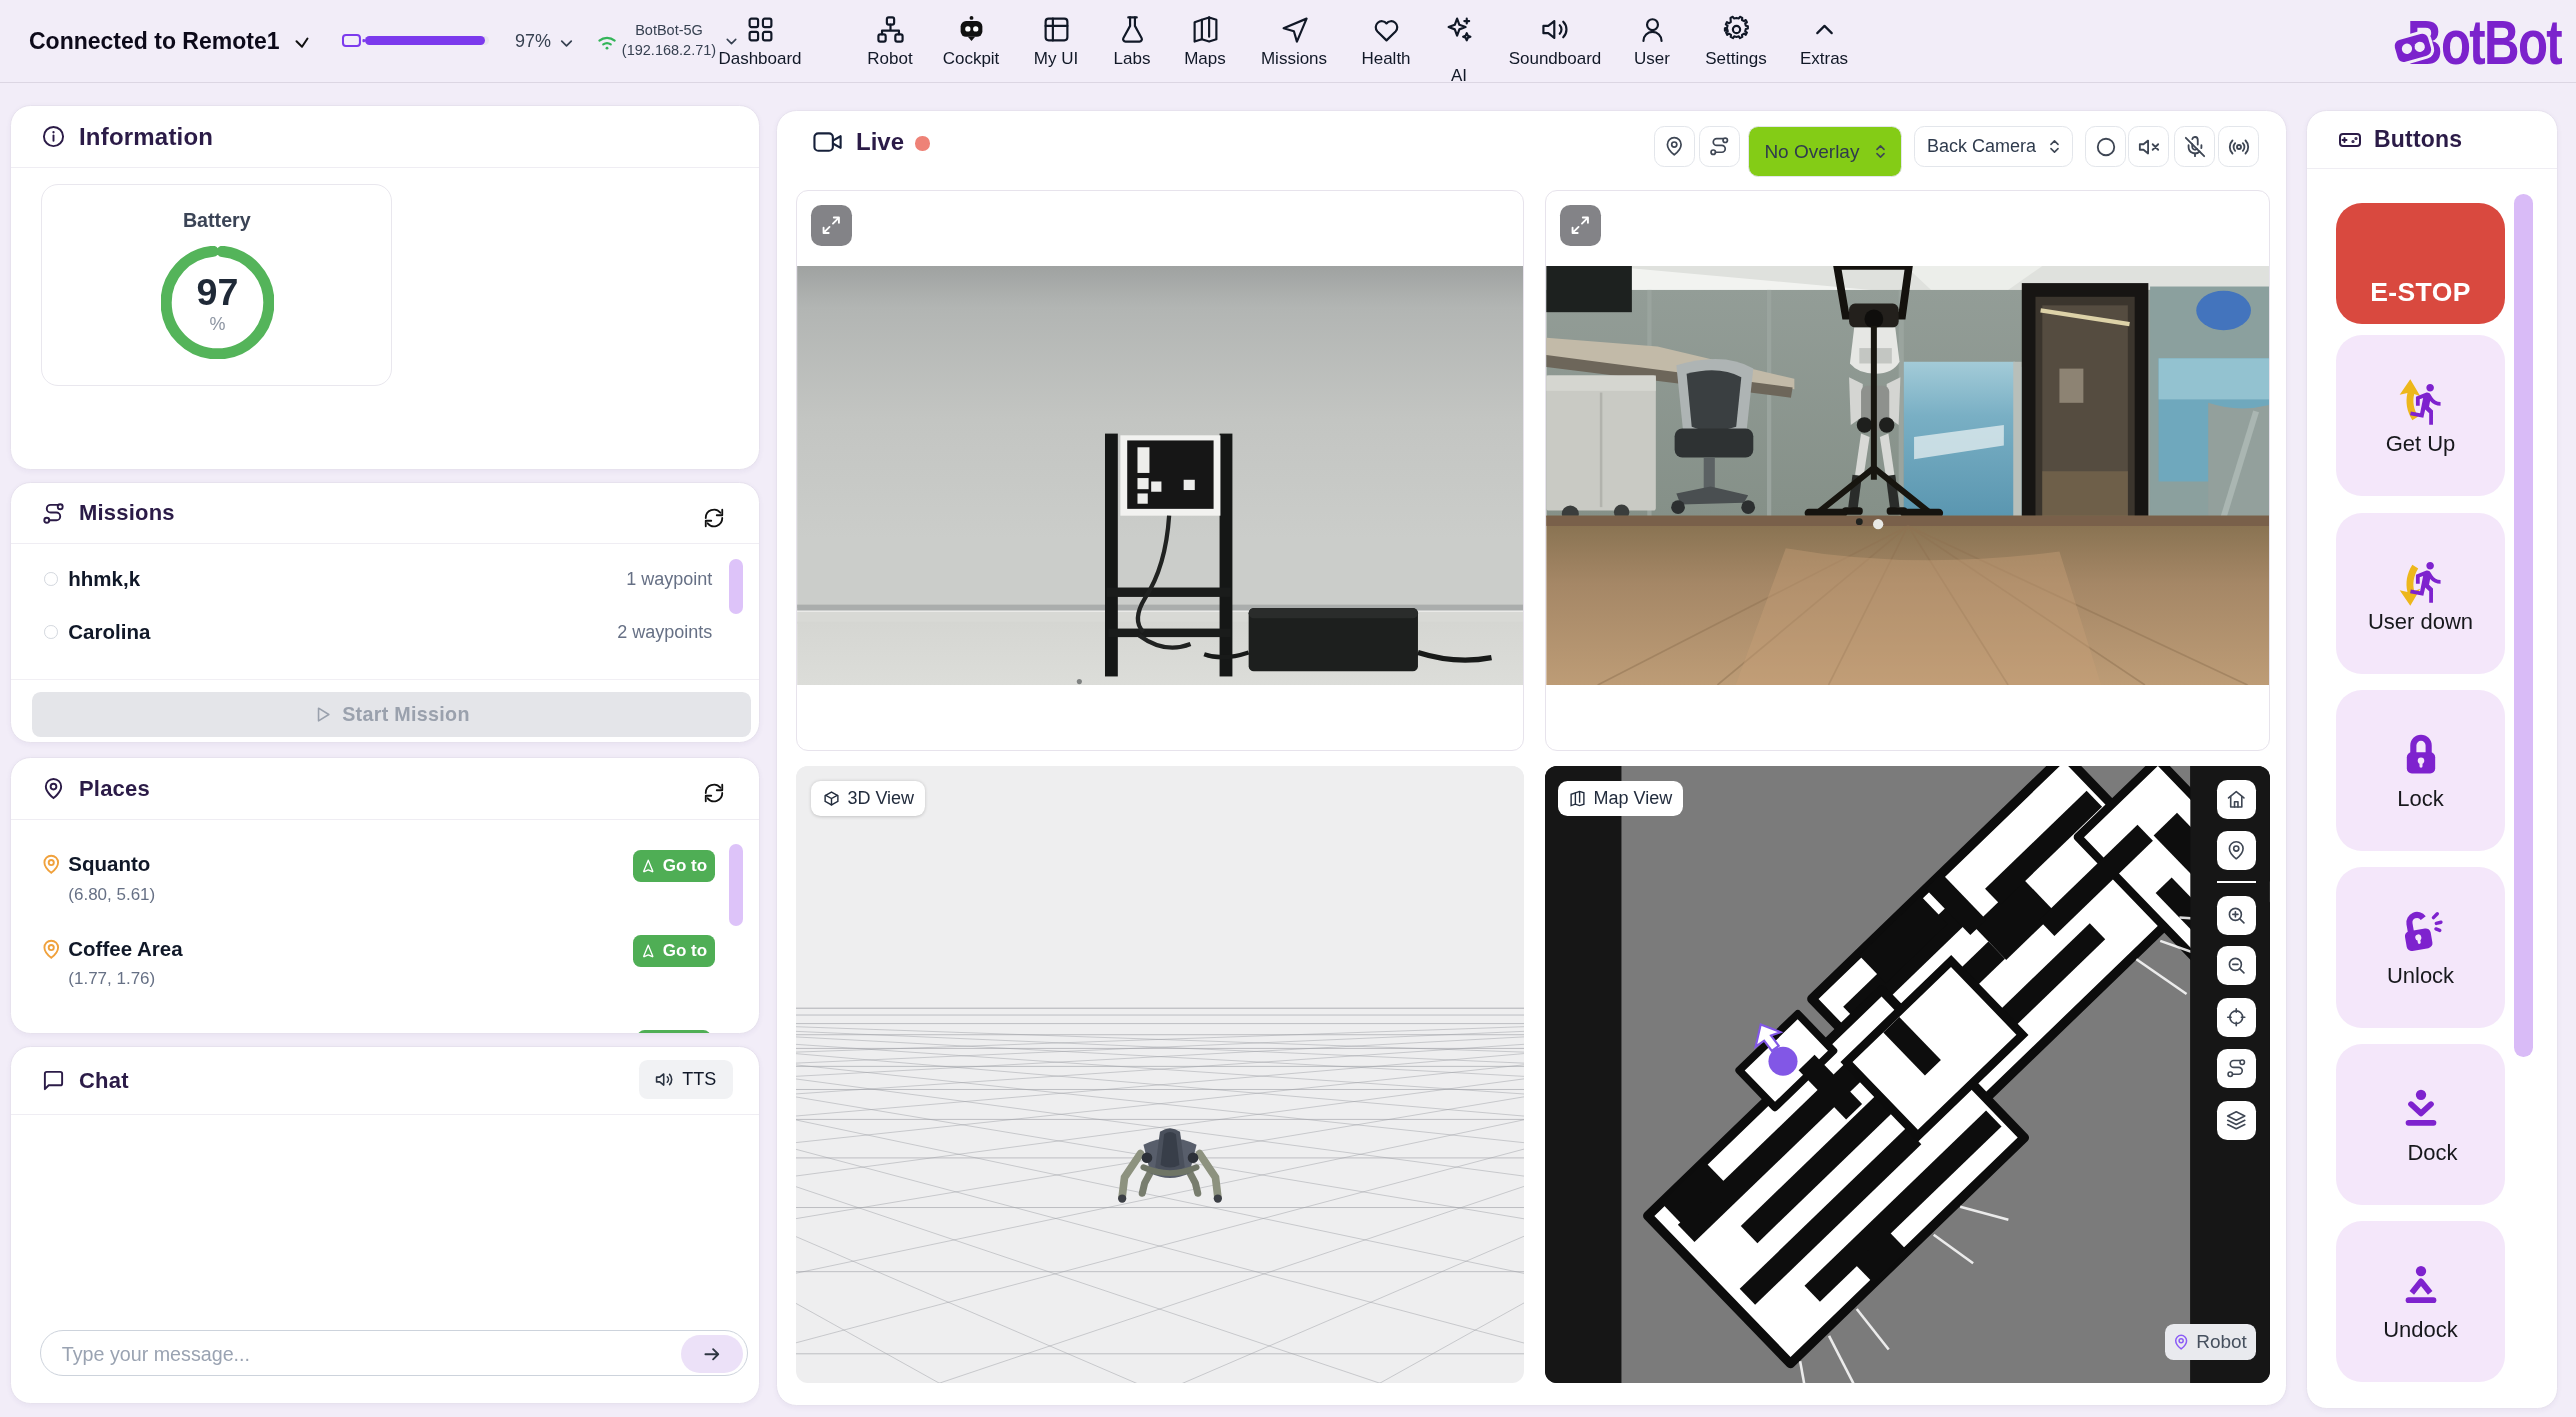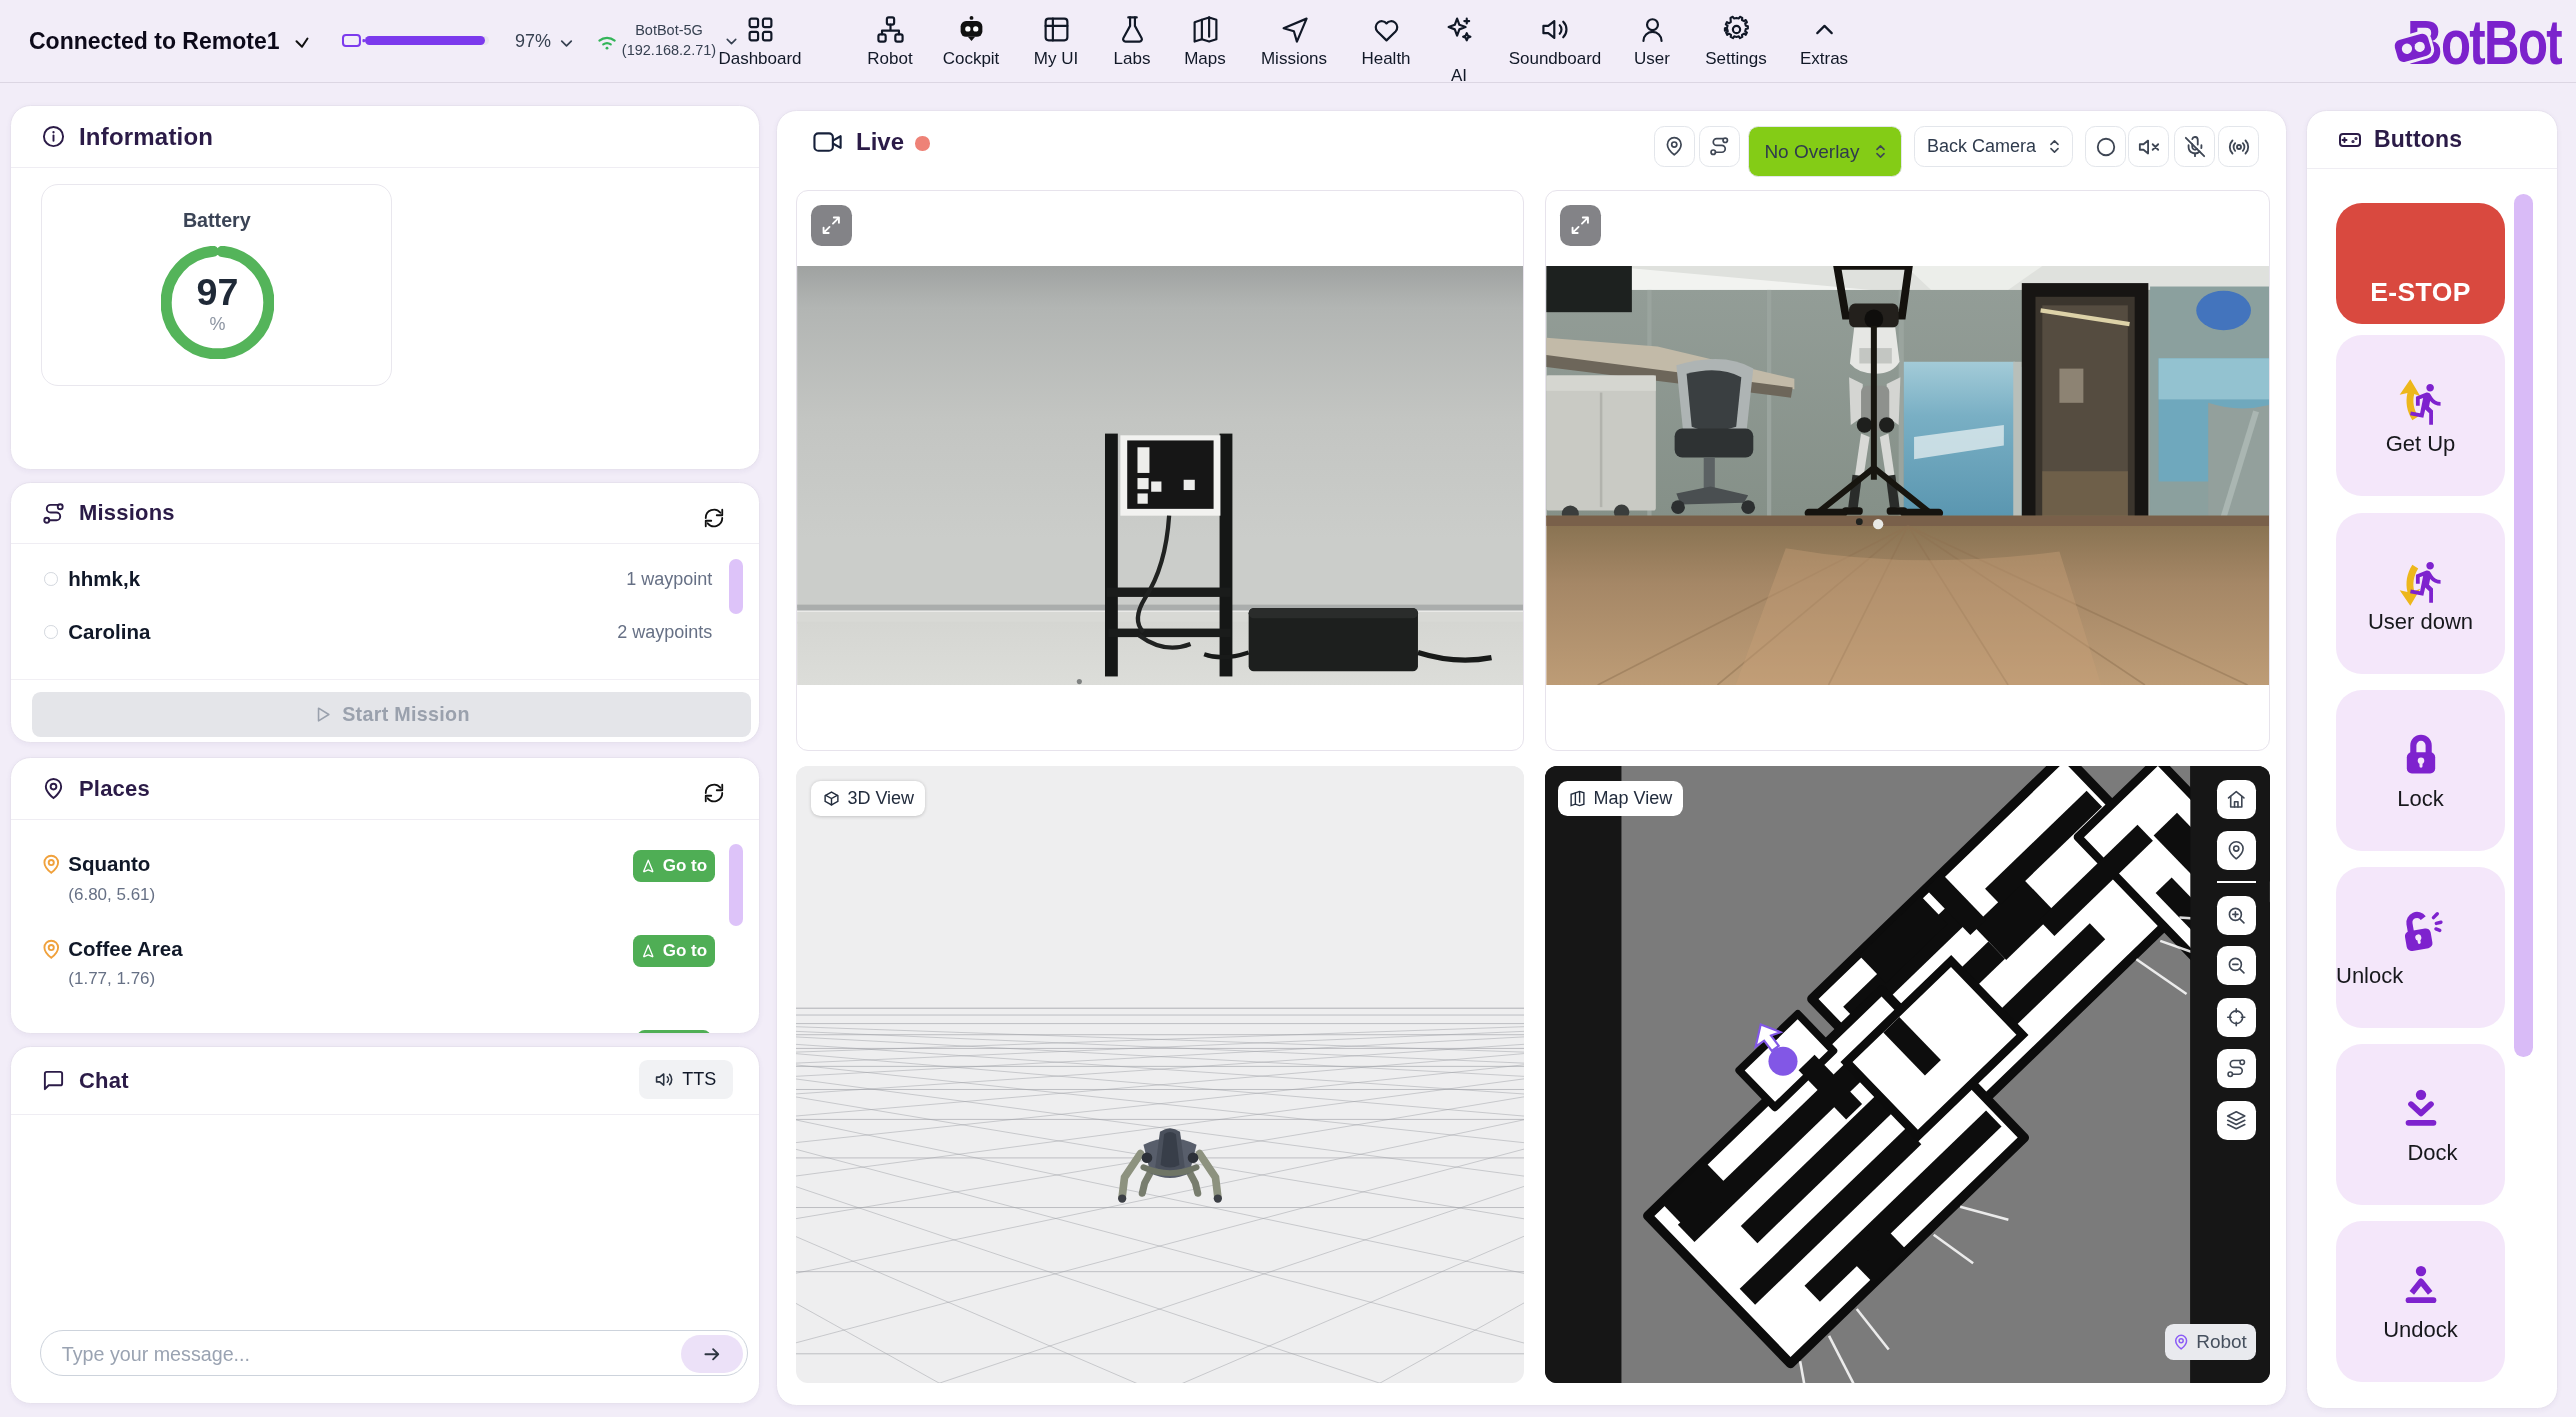--- a/index.html
+++ b/index.html
@@ -693,21 +693,21 @@
             <path d="M7.5 11.5V7a4 4 0 0 1 7.6-1.7" fill="none" stroke="#7e22ce" stroke-width="3.2"></path>
             <rect x="4" y="10.8" width="13.6" height="10.4" rx="2.6" fill="#7e22ce"></rect>
             <circle cx="10.8" cy="14.8" r="1.6" fill="#f4e7fa"></circle>
             <rect x="10.1" y="15" width="1.5" height="3.2" rx=".7" fill="#f4e7fa"></rect>
           </g>
           <g stroke="#7e22ce" stroke-width="1.8" stroke-linecap="round">
             <path d="M18.5 4.5l2-2M20 7.5l2.4-.6M19.8 10.4l2 .8"></path>
           </g>
         </svg>
       </div>
-      <div style="position:absolute;left:0;top:96px;width:100%;text-align:left;font-size:22px;color:#17181c">Unlock</div>
+      <div style="position:absolute;left:0;top:96px;width:100%;text-align:center;font-size:22px;color:#17181c">Unlock</div>
     </div>
     <div class="abs" style="left:2336px;top:1044px;width:169px;height:161px;background:#f4e7fa;border-radius:26px">
       <div style="position:absolute;left:0;top:42px;width:100%;display:flex;justify-content:center">
         <svg width="46" height="46" viewBox="0 0 24 24">
           <circle cx="12" cy="4.6" r="2.7" fill="#7e22ce"></circle>
           <path d="M6.8 9.5l5.2 4.8 5.2-4.8" fill="none" stroke="#7e22ce" stroke-width="3" stroke-linecap="round" stroke-linejoin="round"></path>
           <path d="M5.5 19.2h13" stroke="#7e22ce" stroke-width="3" stroke-linecap="round"></path>
         </svg>
       </div>
       <div style="position:absolute;left:12px;top:96px;width:100%;text-align:center;font-size:22px;color:#17181c">Dock</div>

